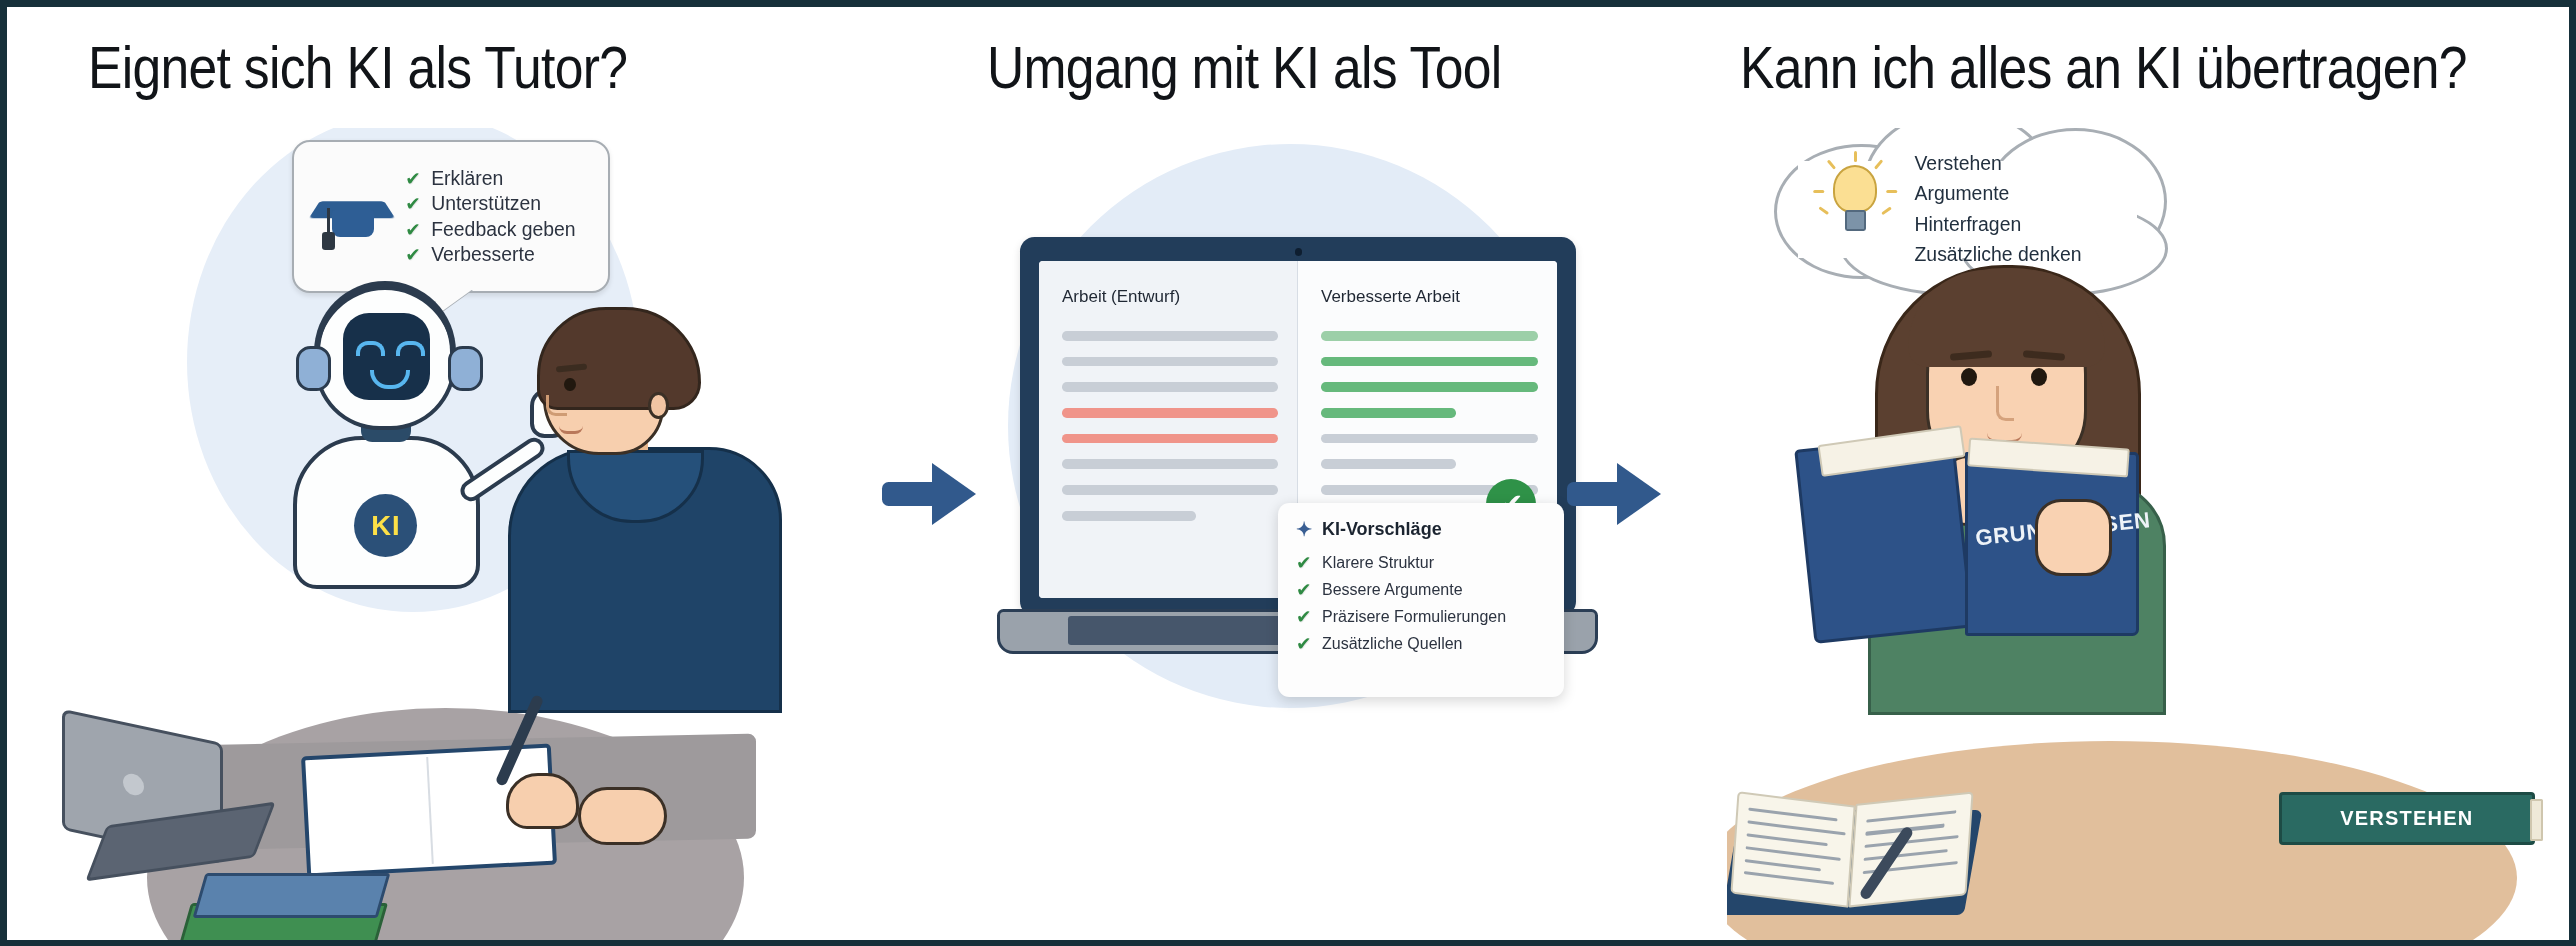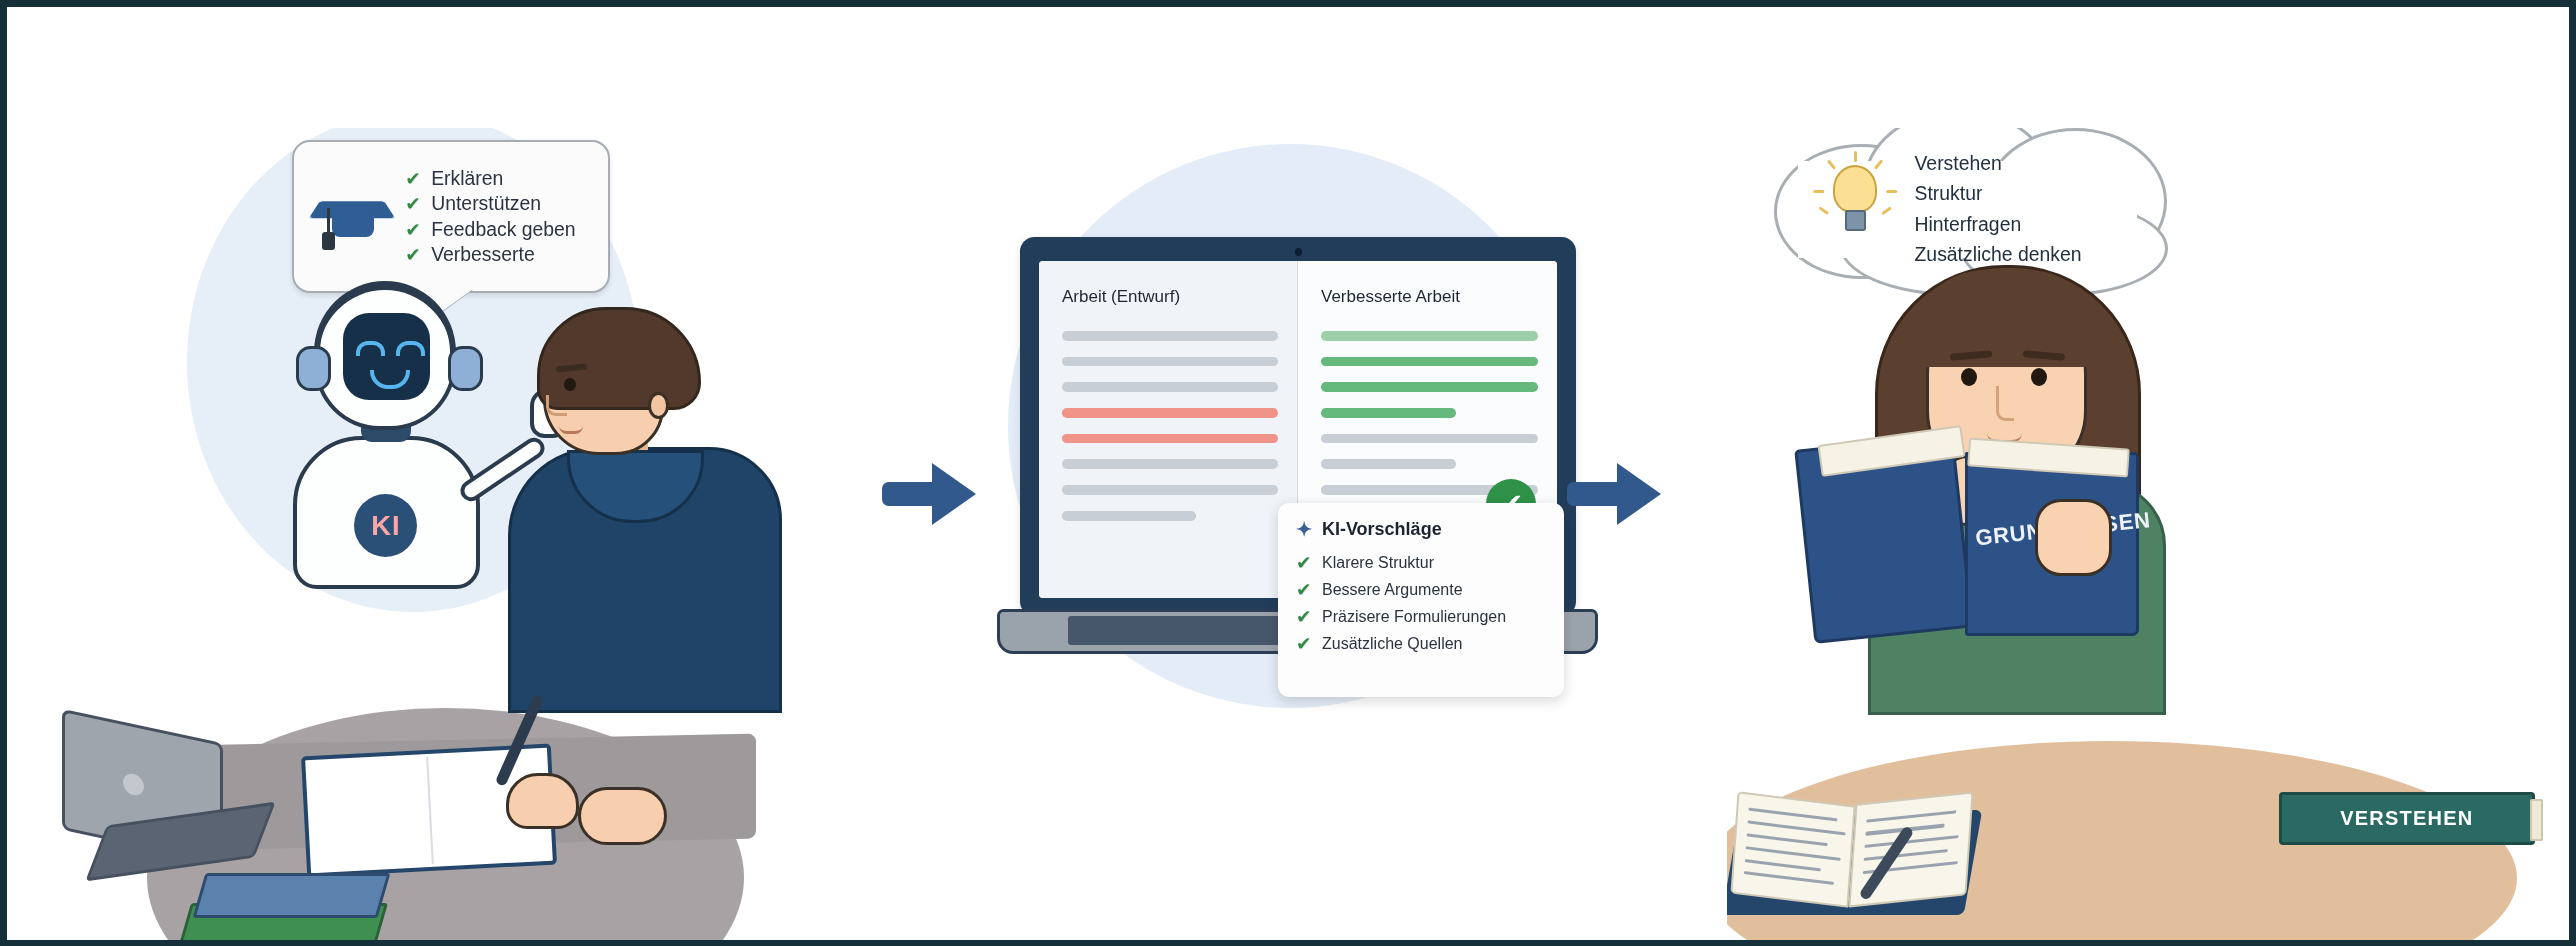--- a/index.html
+++ b/index.html
@@ -88,21 +88,21 @@
            border:4px solid #58b6ef;border-top:none;border-radius:0 0 18px 18px;}
   .r-band{position:absolute;left:50px;top:-4.8px;width:142px;height:74px;
           border:6.5px solid #2b3b4e;border-bottom:none;border-radius:77px 77px 0 0;box-sizing:border-box;}
   .r-ear{position:absolute;width:29px;height:39px;background:#8fb0d6;border:3.2px solid #2b3b4e;
          border-radius:14.5px;}
   .r-ear.l{left:32px;top:60px;} .r-ear.r{left:184px;top:60px;}
   .r-neck{position:absolute;left:97px;top:129px;width:50px;height:27.4px;background:#2b4b68;border-radius:0 0 11.3px 11.3px;}
   .r-body{position:absolute;left:29px;top:150px;width:187px;height:153px;background:#fdfefe;
           border:4px solid #2b3b4e;border-radius:69px 69px 24px 24px;box-sizing:border-box;}
   .r-badge{position:absolute;left:90px;top:208px;width:63px;height:63px;border-radius:50%;
-           background:#2b5078;color:#fca5a5;font-size:27.4px;font-weight:700;
+           background:#2b5078;color:#fde047;font-size:27.4px;font-weight:700;
            display:flex;align-items:center;justify-content:center;letter-spacing:0.8px;}
   .r-arm{position:absolute;left:190px;top:173px;width:97px;height:21px;background:#fdfefe;
          border:4px solid #2b3b4e;border-radius:13px;box-sizing:border-box;transform:rotate(-34deg);}
   .r-hand{position:absolute;left:266px;top:102px;width:37px;height:50px;background:#fdfefe;
           border:4px solid #2b3b4e;border-radius:18px 18px 14.5px 14.5px;box-sizing:border-box;}
   .r-finger{position:absolute;left:278px;top:71px;width:13px;height:37px;background:#fdfefe;
             border:4px solid #2b3b4e;border-radius:7.3px;box-sizing:border-box;}
 
   
   .stud{position:absolute;left:476px;top:161px;width:306px;height:419px;}
@@ -265,20 +265,25 @@
   .a1{left:875px;} .a2{left:1560px;}
   .ar-shaft{position:absolute;left:0;top:19.4px;width:58px;height:24px;background:#31598c;border-radius:6.5px 0 0 6.5px;}
   .ar-head{position:absolute;left:50px;top:0;width:0;height:0;
            border-top:31px solid transparent;border-bottom:31px solid transparent;border-left:44px solid #31598c;}
 </style>
 </head>
 <body>
 
 <div class="frame">
 
+  <div class="headings">
+    <div class="heading h1">Eignet sich KI als Tutor?</div>
+    <div class="heading h2">Umgang mit KI als Tool</div>
+    <div class="heading h3">Kann ich alles an KI übertragen?</div>
+  </div>
 
   <div class="panel p1">
     <div class="blob"></div>
     <div class="desk1"></div>
     <div class="desk1b"></div>
 
     <div class="bubble">
       <div class="cap">
         <div class="mortar"></div>
           <div class="base"></div>
@@ -426,21 +431,21 @@
         <div class="ray" style="left:50px;top:-6.5px;transform:rotate(40deg);"></div>
         <div class="ray" style="left:-9.7px;top:21px;transform:rotate(90deg);"></div>
         <div class="ray" style="left:63px;top:21px;transform:rotate(90deg);"></div>
         <div class="ray" style="left:-4.8px;top:40px;transform:rotate(125deg);"></div>
         <div class="ray" style="left:58px;top:40px;transform:rotate(-125deg);"></div>
         <div class="glass"></div>
         <div class="base"></div>
       </div>
       <div class="thought-list">
         <div class="tline">Verstehen</div>
-        <div class="tline">Struktur</div>
+        <div class="tline">Argumente</div>
         <div class="tline">Hinterfragen</div>
         <div class="tline">Zusätzliche denken</div>
       </div>
     </div>
     <div class="dot-b db1"></div>
     <div class="dot-b db2"></div>
 
     <div class="wom">
       <div class="w-hair"></div>
       <div class="w-body"></div>

